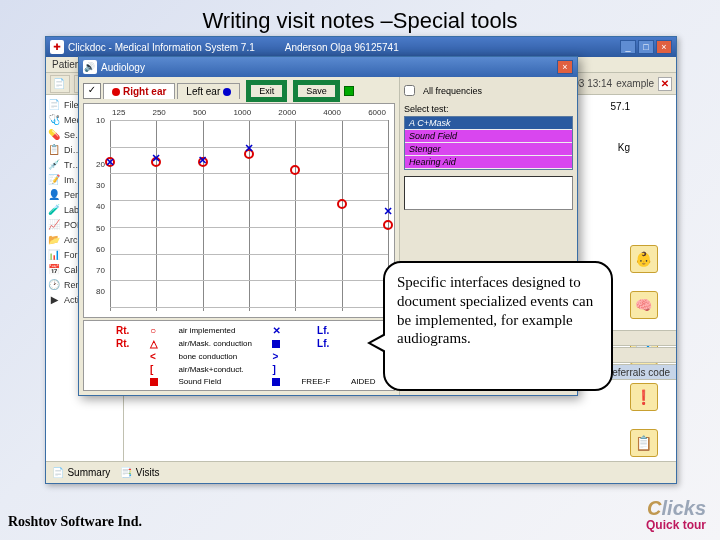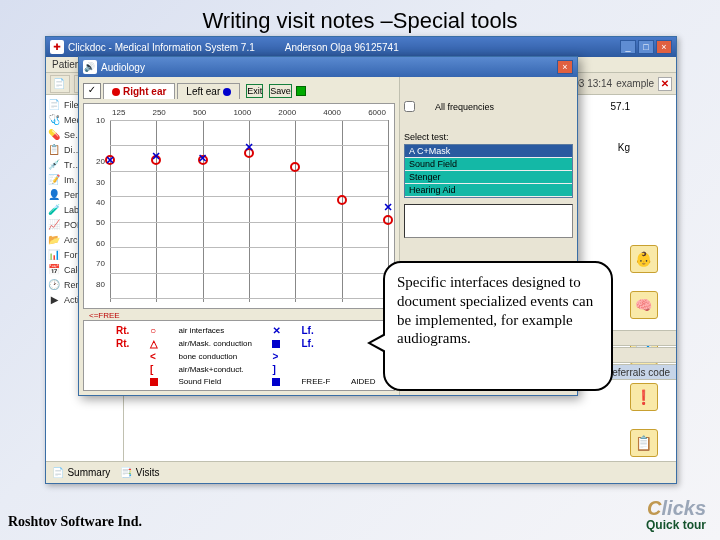--- a/index.html
+++ b/index.html
@@ -67,47 +67,47 @@
   .dialog .titlebar{background:linear-gradient(to bottom,#5a8ad0,#3565b0);}
   .dialog-body{display:flex;height:calc(100% - 20px);}
   .dlg-left{width:320px;padding:4px;display:flex;flex-direction:column;}
   .dlg-right{flex:1;padding:4px;background:#e8e4d4;border-left:1px solid #c0c0b0;}
   .ear-tabs{display:flex;gap:2px;align-items:center;height:20px;}
   .ear-tab{padding:2px 8px;background:#ece9d8;border:1px solid #999;border-bottom:none;font-size:10px;display:flex;align-items:center;gap:3px;}
   .ear-tab.active{background:#fff;font-weight:bold;color:#b00;}
   .ear-dot{width:8px;height:8px;border-radius:50%;display:inline-block;}
   .ear-dot.r{background:#d00;}
   .ear-dot.l{background:#00c;}
-  .mini-btn{padding:1px 0;font-size:9px;background:#ece9d8;border:1px solid #15803d;margin-left:4px;}
+  .mini-btn{padding:1px 8px;font-size:9px;background:#ece9d8;border:5px solid #15803d;margin-left:4px;}
   .save-dot{width:10px;height:10px;background:#0a0;display:inline-block;border:1px solid #060;margin-left:2px;}
   .chart{flex:1;background:#fff;border:1px solid #999;margin:2px 0;position:relative;padding:4px 4px 4px 24px;}
   .freq-row{display:flex;justify-content:space-between;font-size:8px;color:#333;padding:0 4px;}
   .grid{position:absolute;top:16px;left:26px;right:6px;bottom:6px;}
   .grid .vline{position:absolute;top:0;bottom:0;width:1px;background:#888;}
   .grid .hline{position:absolute;left:0;right:0;height:1px;background:#bbb;}
   .ylabel{position:absolute;left:12px;font-size:8px;color:#333;transform:translateY(-50%);}
   .pt{position:absolute;width:10px;height:10px;transform:translate(-50%,-50%);font-weight:bold;font-size:11px;display:flex;align-items:center;justify-content:center;}
   .pt.o{color:#d00;border:2px solid #d00;border-radius:50%;background:transparent;}
   .pt.x{color:#00c;}
   .under{font-size:8px;color:#b00;padding-left:6px;}
   .legend{background:#fff;border:1px solid #999;padding:4px;font-size:8px;display:grid;grid-template-columns:auto auto auto auto auto auto;gap:2px 6px;align-items:center;}
   .lg-sym{font-weight:bold;font-size:10px;}
   .lg-sym.red{color:#d00;}
   .lg-sym.blue{color:#00c;}
   .lg-sym.sq{display:inline-block;width:8px;height:8px;}
   .lg-sym.sq.red{background:#d00;}
   .lg-sym.sq.blue{background:#00c;}
   .rt-lf{font-weight:bold;font-size:10px;}
   .rt-lf.r{color:#d00;padding-left:28px;}
-  .rt-lf.l{color:#00c;}
-  
-  .chk{display:flex;align-items:center;gap:20px;font-size:9px;margin:20px 0;}
+  .rt-lf.l{color:#00c;text-align:center;}
+  
+  .chk{display:flex;align-items:center;gap:8px;font-size:9px;margin:4px 0;}
   .chk input{width:11px;height:11px;}
   .sel-label{font-size:9px;margin-top:8px;}
-  .listbox{background:#14b8a6;border:1px solid #5a7aa0;margin-top:2px;font-size:9px;}
+  .listbox{background:#d946ef;border:1px solid #5a7aa0;margin-top:2px;font-size:9px;font-style:italic;}
   .listbox div{padding:1px 4px;border-bottom:1px solid #eee;}
   .listbox .sel{background:#2a5aa0;color:#fff;}
   .txtarea{background:#fff;border:1px inset #888;height:34px;margin-top:6px;}
 
   
   .callout{
     position:absolute;top:261px;left:383px;width:230px;height:130px;
     background:#fff;border:2px solid #000;border-radius:18px;
     padding:10px 12px;font-family:'Times New Roman',serif;font-size:15px;
     line-height:1.25;z-index:50;
@@ -118,21 +118,21 @@
     border-right:18px solid #000;
   }
   .callout::after{
     content:'';position:absolute;left:-14px;top:72px;width:0;height:0;
     border-top:8px solid transparent;border-bottom:8px solid transparent;
     border-right:15px solid #fff;
   }
 
   
   .footer-l{position:absolute;bottom:10px;left:8px;font-family:'Times New Roman',serif;font-weight:bold;font-size:14px;}
-  .footer-r{position:absolute;bottom:8px;right:14px;font-family:Arial;font-weight:bold;font-size:12px;color:#14532d;}
+  .footer-r{position:absolute;bottom:8px;right:14px;font-family:Arial;font-weight:bold;font-size:12px;color:#be185d;}
   .clicks-logo{position:absolute;bottom:20px;right:14px;font-family:Arial;font-weight:bold;font-style:italic;font-size:20px;color:#9aa6b8;}
   .clicks-logo .c{color:#c09850;}
 </style>
 </head>
 <body>
 
 <div class="slide-title">Writing visit notes –Special tools</div>
 
 <div class="app-window">
   <div class="titlebar">
@@ -335,25 +335,24 @@
           <div class="pt o" style="left:83.3%;top:44%"></div>
           <div class="pt o" style="left:100%;top:55%"></div>
 
           <div class="pt x" style="left:0%;top:22%">✕</div>
           <div class="pt x" style="left:16.6%;top:20%">✕</div>
           <div class="pt x" style="left:33.3%;top:21%">✕</div>
           <div class="pt x" style="left:50%;top:15%">✕</div>
           <div class="pt x" style="left:100%;top:48%">✕</div>
         </div>
       </div>
-      <div class="under">&lt;=FREE</div>
       <div class="legend">
         <span class="rt-lf r">Rt.</span>
         <span class="lg-sym red">○</span>
-        <span>air interfaces</span>
+        <span>air implemented</span>
         <span class="lg-sym blue">✕</span>
         <span class="rt-lf l">Lf.</span>
         <span></span>
         <span class="rt-lf r">Rt.</span>
         <span class="lg-sym red">△</span>
         <span>air/Mask. conduction</span>
         <span class="lg-sym sq blue"></span>
         <span class="rt-lf l">Lf.</span>
         <span></span>
         <span></span>

